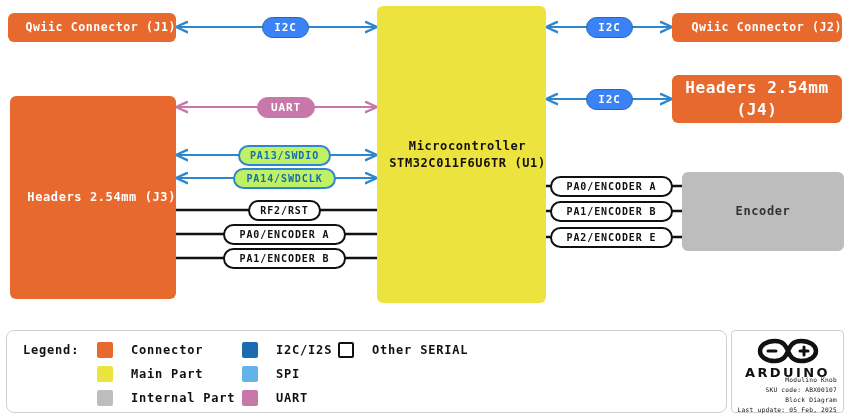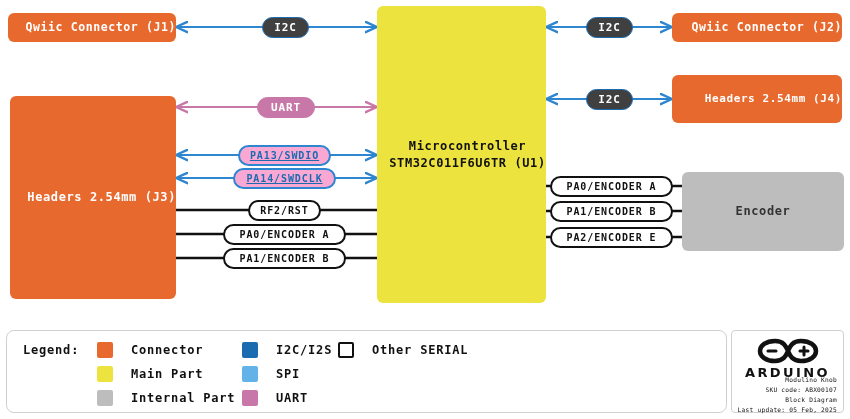--- a/index.html
+++ b/index.html
@@ -21,23 +21,23 @@
   .blk.gray{background:#BDBDBD;color:#333333;}
 
   
   .pill{
     position:absolute;border-radius:11px;box-sizing:border-box;
     display:flex;align-items:center;justify-content:center;
     font-family:"DejaVu Sans Mono","Liberation Mono",monospace;
     font-weight:bold;letter-spacing:0.9px;white-space:nowrap;
     height:21px;
   }
-  .pill.i2c{background:#404040;color:#ffffff;font-size:11px;border:1.5px solid #1A6BB0;}
+  .pill.i2c{background:#3b82f6;color:#ffffff;font-size:11px;border:1.5px solid #1A6BB0;}
   .pill.uart{background:#C777A8;color:#ffffff;font-size:11px;border:1.5px solid #C777A8;}
-  .pill.spi{background:#f9a8d4;color:#1A6BB0;font-size:10px;border:2px solid #2E86D0;text-decoration:underline;}
+  .pill.spi{background:#bef264;color:#1A6BB0;font-size:10px;border:2px solid #2E86D0;}
   .pill.serial{background:#ffffff;color:#111111;font-size:10px;border:2px solid #111111;}
 
   
   #legend{
     position:absolute;left:6px;top:330px;width:721px;height:83px;
     border:1px solid #d0d0d0;border-radius:8px;background:#ffffff;box-sizing:border-box;
   }
   #legend-title{
     position:absolute;left:16px;top:12px;font-size:12px;font-weight:bold;
     letter-spacing:0.8px;color:#111111;
@@ -117,21 +117,21 @@
 
 <div class="blk yellow" style="left:377px;top:6px;width:169px;height:297px;font-size:12px;flex-direction:column;padding-left:12px;">
   <span>Microcontroller</span>
   <span>STM32C011F6U6TR (U1)</span>
 </div>
 
 <div class="blk orange" style="left:672px;top:13px;width:170px;height:29px;font-size:11.5px;">
   <span>Qwiic Connector (J2)</span>
 </div>
 
-<div class="blk orange" style="left:672px;top:75px;width:170px;height:48px;font-size:11px;">
+<div class="blk orange" style="left:672px;top:75px;width:170px;height:48px;font-size:16px;">
   <span>Headers 2.54mm (J4)</span>
 </div>
 
 <div class="blk gray" style="left:682px;top:172px;width:162px;height:79px;font-size:12px;">
   <span>Encoder</span>
 </div>
 
 <div class="pill i2c" style="left:262px;top:17px;width:47px;">
   <span>I2C</span>
 </div>

